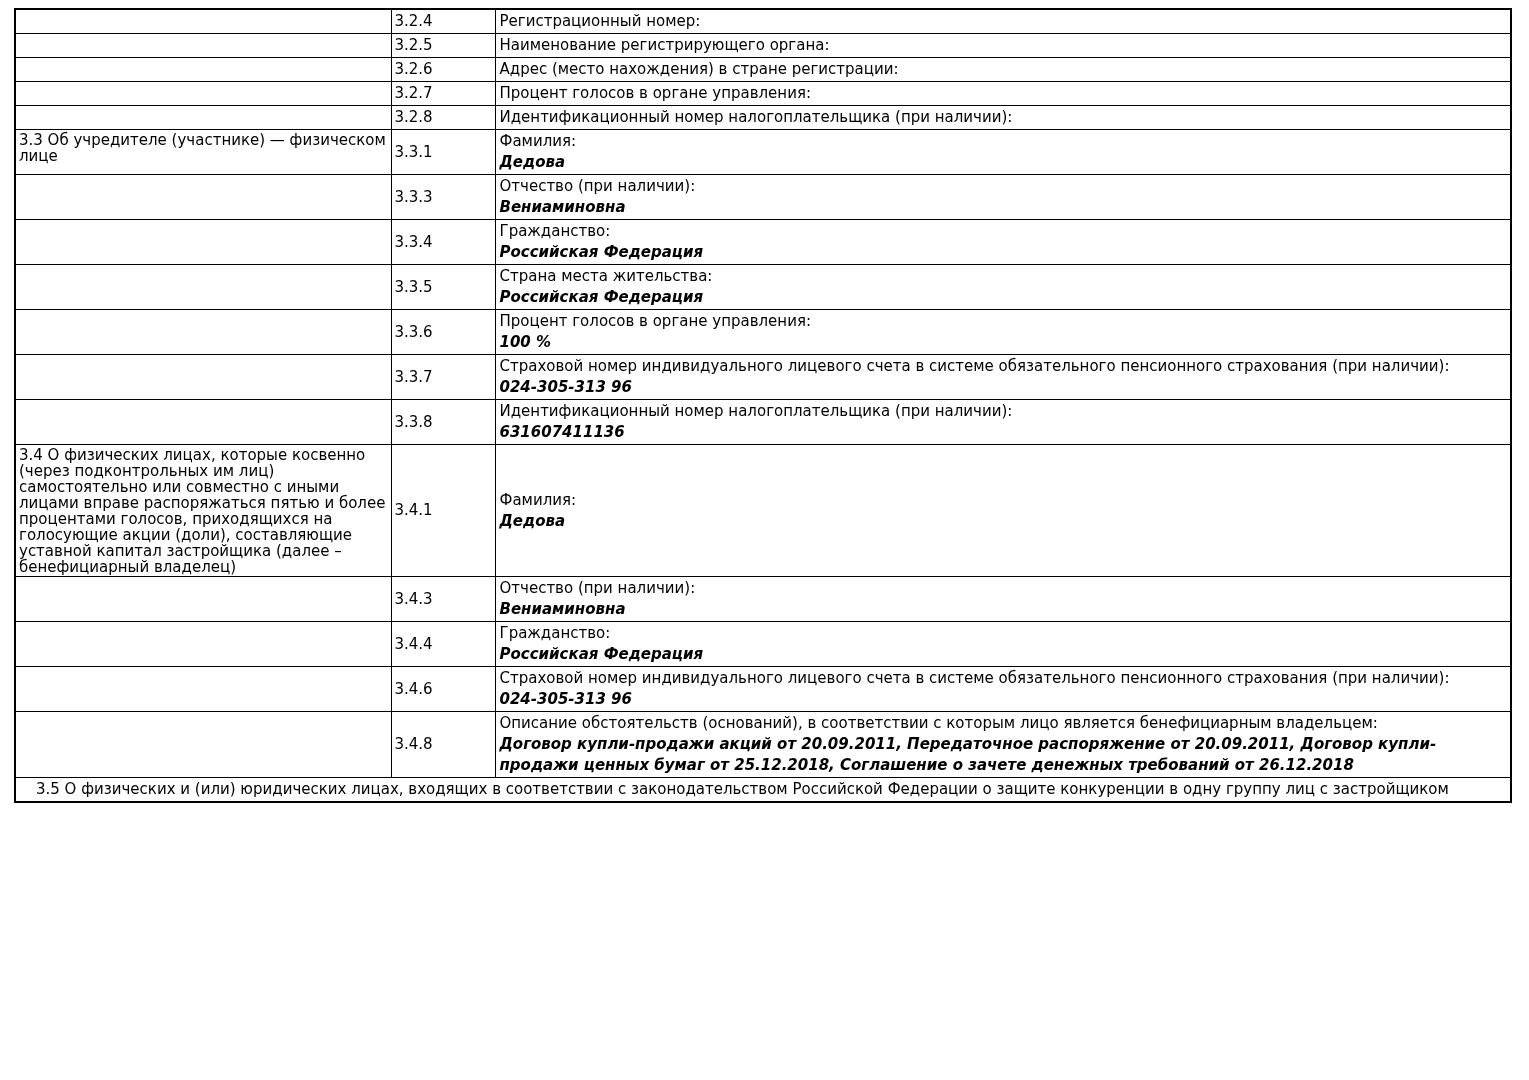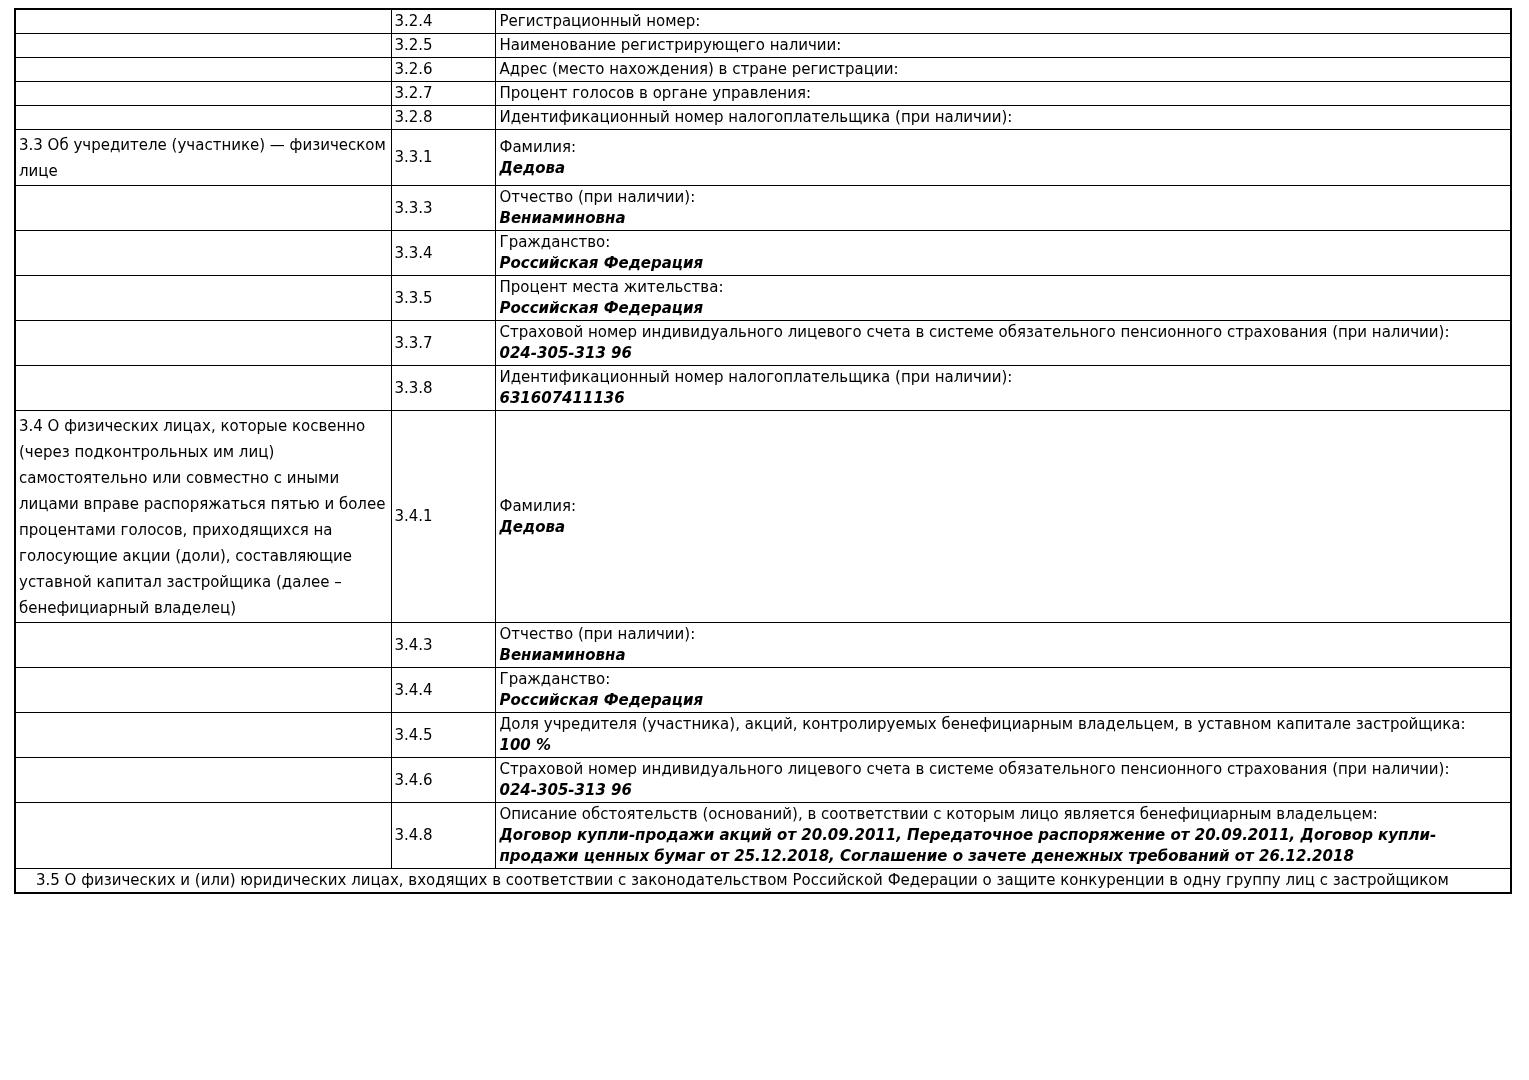--- a/index.html
+++ b/index.html
@@ -27,21 +27,21 @@
     border: 1px solid #000;
     padding: 1px 3px;
     vertical-align: middle;
     line-height: 21px;
     overflow: hidden;
     word-wrap: break-word;
   }
   td.section-cell {
     vertical-align: top;
     padding-top: 2px;
-    line-height: 26px;
+    line-height: 16px;
   }
   td.num-cell {
     vertical-align: middle;
   }
   td.content-cell {
     vertical-align: middle;
     padding-left: 4px;
   }
   .field-label { font-weight: normal; }
   .field-value { font-weight: bold; font-style: italic; }
@@ -65,21 +65,21 @@
           <td class="section-cell"></td>
           <td class="num-cell">3.2.4</td>
           <td class="content-cell">
             <div class="field-label">Регистрационный номер:</div>
           </td>
         </tr>
         <tr>
           <td class="section-cell"></td>
           <td class="num-cell">3.2.5</td>
           <td class="content-cell">
-            <div class="field-label">Наименование регистрирующего наличии:</div>
+            <div class="field-label">Наименование регистрирующего органа:</div>
           </td>
         </tr>
         <tr>
           <td class="section-cell"></td>
           <td class="num-cell">3.2.6</td>
           <td class="content-cell">
             <div class="field-label">Адрес (место нахождения) в стране регистрации:</div>
           </td>
         </tr>
         <tr>
@@ -117,22 +117,30 @@
           <td class="num-cell">3.3.4</td>
           <td class="content-cell">
             <div class="field-label">Гражданство:</div>
             <div class="field-value">Российская Федерация</div>
           </td>
         </tr>
         <tr>
           <td class="section-cell"></td>
           <td class="num-cell">3.3.5</td>
           <td class="content-cell">
-            <div class="field-label">Процент места жительства:</div>
+            <div class="field-label">Страна места жительства:</div>
             <div class="field-value">Российская Федерация</div>
+          </td>
+        </tr>
+        <tr>
+          <td class="section-cell"></td>
+          <td class="num-cell">3.3.6</td>
+          <td class="content-cell">
+            <div class="field-label">Процент голосов в органе управления:</div>
+            <div class="field-value">100 %</div>
           </td>
         </tr>
         <tr>
           <td class="section-cell"></td>
           <td class="num-cell">3.3.7</td>
           <td class="content-cell">
             <div class="field-label">Страховой номер индивидуального лицевого счета в системе обязательного пенсионного страхования (при наличии):</div>
             <div class="field-value">024-305-313 96</div>
           </td>
         </tr>
@@ -159,28 +167,20 @@
             <div class="field-label">Отчество (при наличии):</div>
             <div class="field-value">Вениаминовна</div>
           </td>
         </tr>
         <tr>
           <td class="section-cell"></td>
           <td class="num-cell">3.4.4</td>
           <td class="content-cell">
             <div class="field-label">Гражданство:</div>
             <div class="field-value">Российская Федерация</div>
-          </td>
-        </tr>
-        <tr>
-          <td class="section-cell"></td>
-          <td class="num-cell">3.4.5</td>
-          <td class="content-cell">
-            <div class="field-label">Доля учредителя (участника), акций, контролируемых бенефициарным владельцем, в уставном капитале застройщика:</div>
-            <div class="field-value">100 %</div>
           </td>
         </tr>
         <tr>
           <td class="section-cell"></td>
           <td class="num-cell">3.4.6</td>
           <td class="content-cell">
             <div class="field-label">Страховой номер индивидуального лицевого счета в системе обязательного пенсионного страхования (при наличии):</div>
             <div class="field-value">024-305-313 96</div>
           </td>
         </tr>

